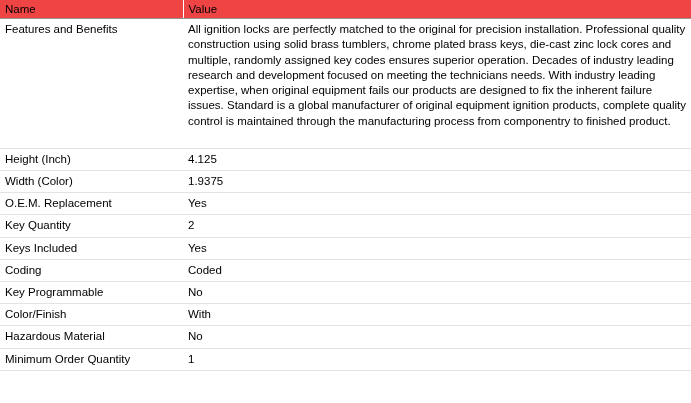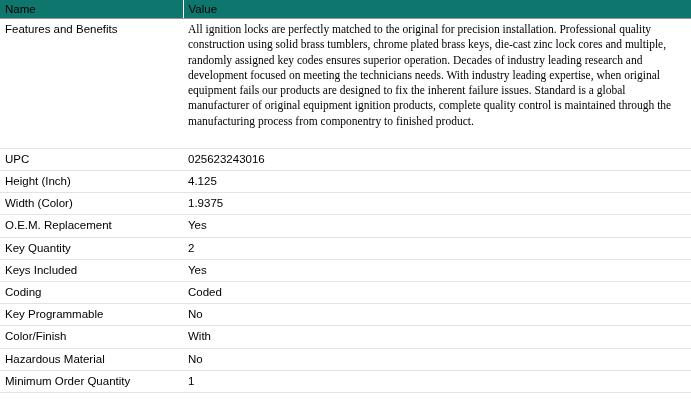--- a/index.html
+++ b/index.html
@@ -17,21 +17,21 @@
   }
   table.spec-table {
     width: 691px;
     border-collapse: collapse;
     table-layout: fixed;
   }
   table.spec-table col.col-name { width: 183px; }
   table.spec-table col.col-value { width: 508px; }
 
   thead th {
-    background: #0f766e;
+    background: #ef4444;
     text-align: left;
     font-weight: normal;
     font-size: 11.5px;
     padding: 3px 4px 3px 5px;
     border-bottom: 1px solid #9a968e;
     color: #000;
     vertical-align: top;
   }
   thead th.name-head {
     border-right: 1px solid #ffffff;
@@ -51,45 +51,40 @@
     color: #000;
   }
   tr.features-row td {
     padding-top: 3px;
     padding-bottom: 19px;
     margin-top: 16px;
   }
   tr.features-row td.value-cell {
     white-space: normal;
     line-height: 1.33;
-    font-family: Liberation Serif, serif;
   }
 </style>
 </head>
 <body>
 
 <table class="spec-table">
   <colgroup>
     <col class="col-name">
     <col class="col-value">
   </colgroup>
   <thead>
     <tr>
       <th class="name-head">Name</th>
       <th class="value-head">Value</th>
     </tr>
   </thead>
   <tbody>
     <tr class="features-row">
       <td class="name-cell">Features and Benefits</td>
       <td class="value-cell">All ignition locks are perfectly matched to the original for precision installation. Professional quality construction using solid brass tumblers, chrome plated brass keys, die-cast zinc lock cores and multiple, randomly assigned key codes ensures superior operation. Decades of industry leading research and development focused on meeting the technicians needs. With industry leading expertise, when original equipment fails our products are designed to fix the inherent failure issues. Standard is a global manufacturer of original equipment ignition products, complete quality control is maintained through the manufacturing process from componentry to finished product.</td>
-    </tr>
-    <tr>
-      <td class="name-cell">UPC</td>
-      <td class="value-cell">025623243016</td>
     </tr>
     <tr>
       <td class="name-cell">Height (Inch)</td>
       <td class="value-cell">4.125</td>
     </tr>
     <tr>
       <td class="name-cell">Width (Color)</td>
       <td class="value-cell">1.9375</td>
     </tr>
     <tr>

